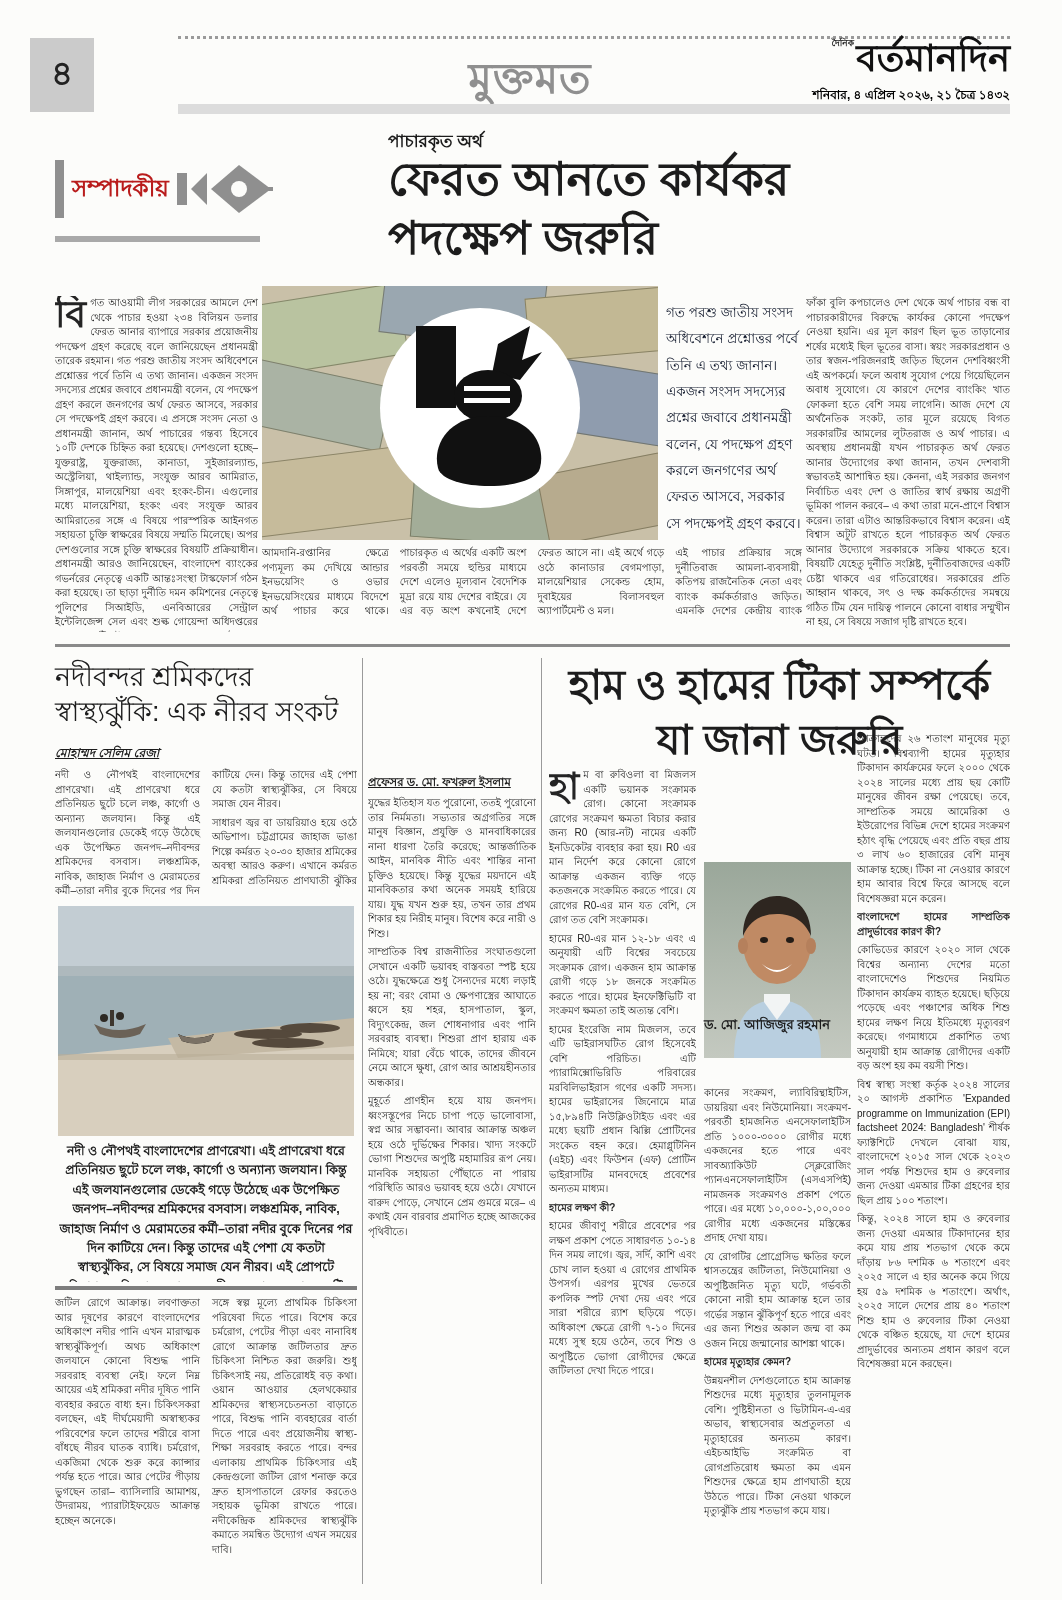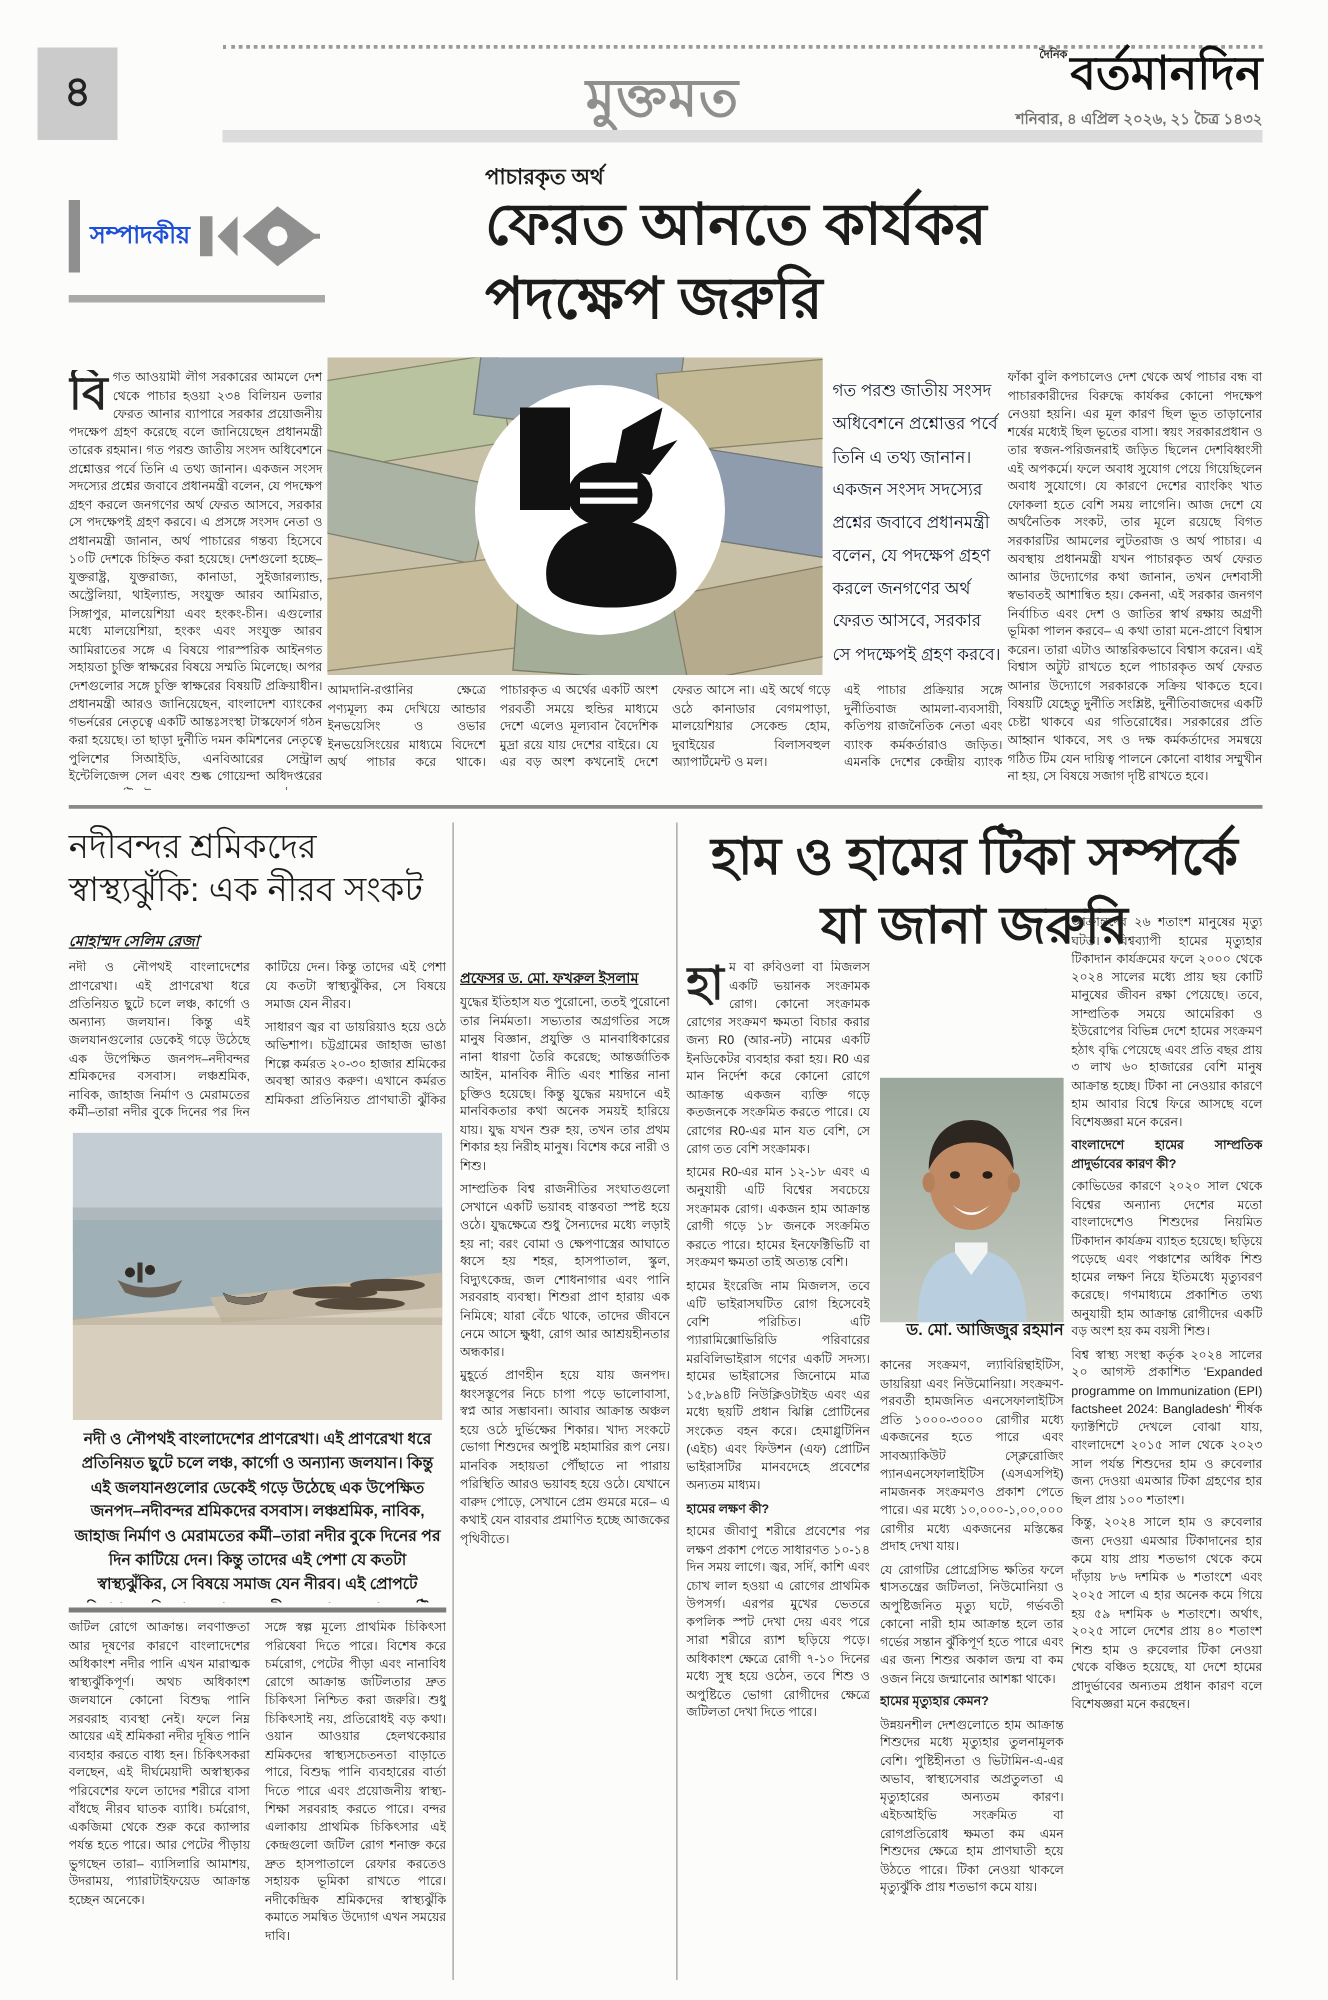--- a/index.html
+++ b/index.html
@@ -5,26 +5,26 @@
   html,body{margin:0;padding:0;background:#e8e8e4;}
   .page{position:relative;width:1062px;height:1600px;background:#fcfcfa;margin:0 auto;
         font-family:"Liberation Sans","DejaVu Sans",sans-serif;color:#1c1c1c;overflow:hidden;}
   .abs{position:absolute;}
   
   .pageno-box{left:30px;top:38px;width:64px;height:74px;background:#cbcbcb;display:flex;align-items:center;justify-content:center;font-size:34px;font-weight:bold;color:#222;}
   .top-dotted{left:178px;top:36px;width:832px;border-top:3px dotted #9a9a9a;height:0;}
   .section-title{left:380px;top:46px;width:300px;text-align:center;font-size:42px;font-weight:900;color:#8f8f8f;letter-spacing:1px;}
   .masthead{right:52px;top:40px;text-align:right;font-size:37px;font-weight:900;color:#111;line-height:1;}
   .masthead-prefix{right:208px;top:36px;font-size:9px;font-weight:bold;color:#222;}
-  .dateline{right:52px;top:86px;font-size:12px;font-weight:bold;color:#737373;}
+  .dateline{right:52px;top:86px;font-size:12px;font-weight:bold;color:#000000;}
   .header-band{left:178px;top:104px;width:832px;height:10px;background:#dcdcdc;}
   
   .ed-label{left:55px;top:150px;width:330px;height:78px;display:flex;align-items:center;gap:8px;}
   .ed-label .bar1{width:9px;height:58px;background:#8f8f8f;}
-  .ed-label .txt{font-size:19px;font-weight:900;color:#1d4ed8;}
+  .ed-label .txt{font-size:23px;font-weight:900;color:#b91c1c;}
   .ed-underline{left:55px;top:236px;width:205px;height:6px;background:#a9a9a9;}
   .kicker{left:388px;top:128px;font-size:17px;font-weight:bold;}
   .headline1{left:388px;top:150px;width:470px;font-size:46px;font-weight:900;line-height:1.28;letter-spacing:0px;}
   
   .bodytext{font-size:10px;line-height:1.45;text-align:justify;color:#242424;overflow:hidden;}
   .bodytext p{margin:0 0 4px 0;}
   .bodytext p.sub{font-weight:bold;}
   .dropcap{float:left;font-size:37px;line-height:0.9;font-weight:900;padding:2px 4px 0 0;}
   .ed-colL{left:55px;top:296px;width:203px;height:336px;}
   .ed-colR{left:806px;top:296px;width:204px;height:336px;}
@@ -47,21 +47,21 @@
   .a2-caption{left:58px;top:1142px;width:296px;height:140px;font-size:12.5px;font-weight:bold;text-align:center;line-height:1.55;overflow:hidden;}
   .a2-rule{left:55px;top:1286px;width:302px;height:4px;background:#7d7d7d;}
   .a2-bottom{left:55px;top:1296px;width:302px;height:290px;column-count:2;column-gap:12px;}
   .headline3{left:368px;top:656px;width:168px;text-align:center;font-size:21px;font-weight:900;line-height:1.35;}
   .a3-by{left:368px;top:774px;font-size:11.5px;}
   .a3-body{left:368px;top:796px;width:168px;height:788px;}
   .headline4{left:549px;top:658px;width:461px;text-align:center;font-size:41px;font-weight:900;line-height:1.35;}
   .a4-col1{left:549px;top:768px;width:147px;height:816px;}
   .a4-col2t{left:704px;top:768px;width:147px;height:90px;}
   .portrait{left:704px;top:862px;width:147px;height:196px;overflow:hidden;}
-  .a4-pcap{left:704px;top:1054px;width:147px;font-size:13px;font-weight:bold;text-align:right;}
+  .a4-pcap{left:704px;top:1015px;width:147px;font-size:13px;font-weight:bold;text-align:left;}
   .a4-col2b{left:704px;top:1086px;width:147px;height:498px;}
   .a4-col3{left:857px;top:732px;width:153px;height:816px;}
 </style>
 </head>
 <body>
 
 <div class="page">
 
   <div class="abs pageno-box">
     <span>৪</span>

